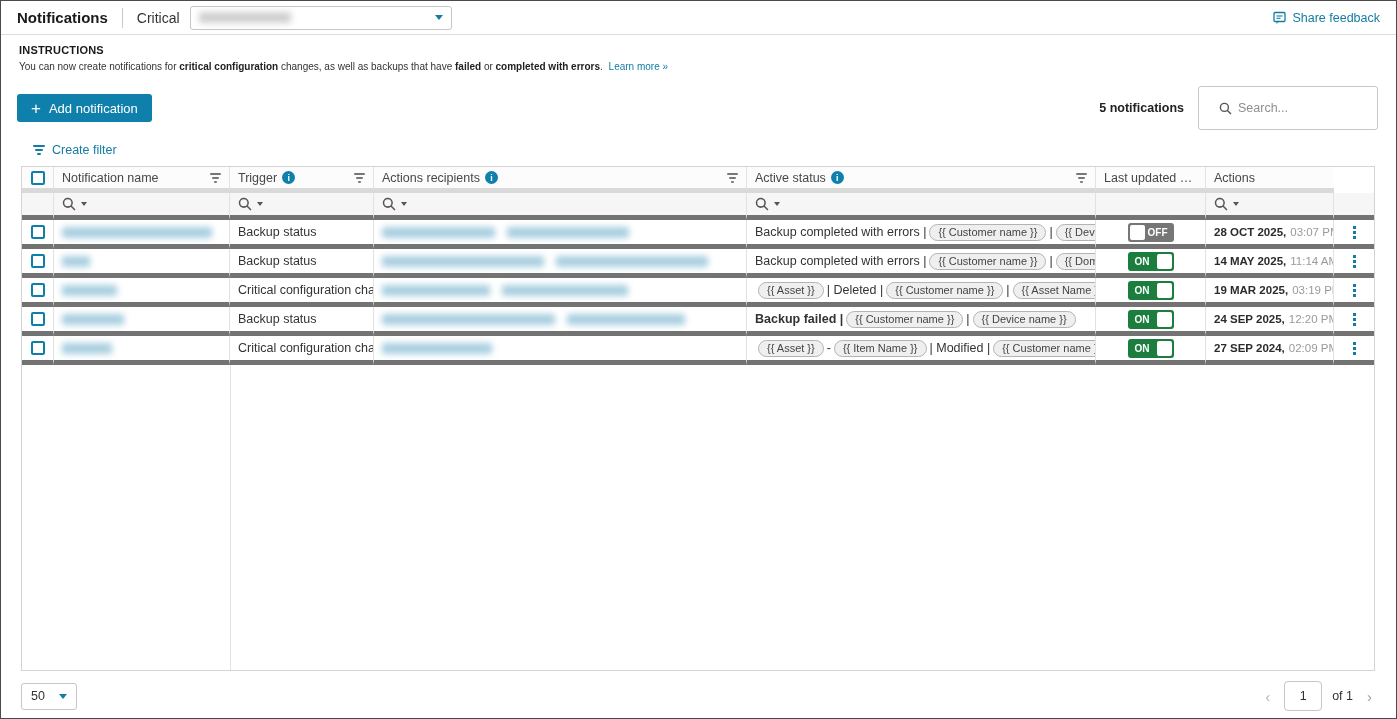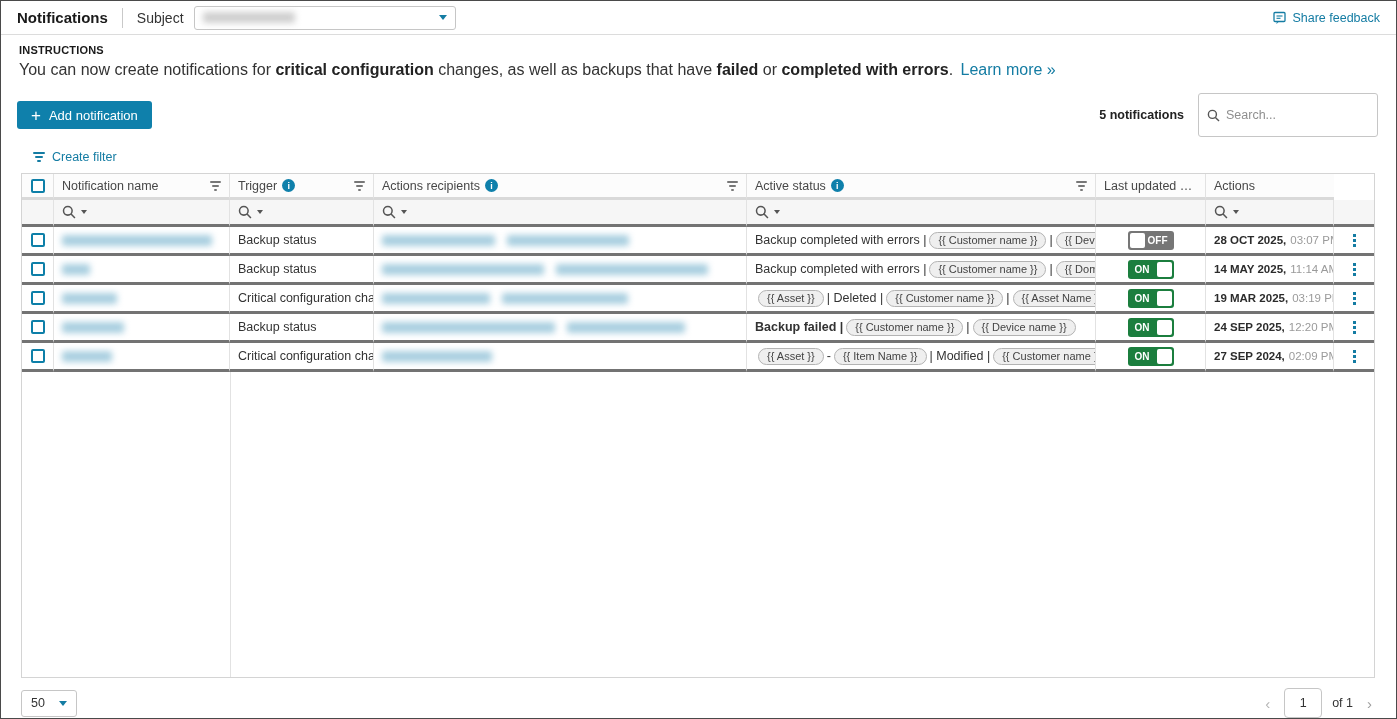--- a/index.html
+++ b/index.html
@@ -41,38 +41,38 @@
     border-top:5px solid #147ca3;
   }
   .share-feedback {
     margin-left:auto; display:flex; align-items:center; gap:5px;
     color:#147ca3; font-size:12.5px; cursor:pointer;
   }
 
   
   .instructions { padding: 9px 18px 6px 18px; }
   .instructions-heading { font-size: 11px; font-weight:bold; color:#1a1a1a; letter-spacing:.2px; }
-  .instructions-text { margin-top: 5px; font-size: 16px; color:#333; }
+  .instructions-text { margin-top: 5px; font-size: 10px; color:#333; }
   .instructions-text b { color:#222; }
   .learn-more { color:#147ca3; cursor:pointer; margin-left:3px; }
 
   
   .toolbar { display:flex; align-items:center; padding: 8px 18px 0 16px; }
   .add-btn {
     display:flex; align-items:center; gap:8px;
     background:#0f80ab; color:#fff; border:none; border-radius:3px;
     height:28px; padding:0 14px; font-size:13px; cursor:pointer;
     font-family: "Liberation Sans", sans-serif;
   }
   .plus-glyph { font-size:17px; font-weight:400; line-height:1; }
   .toolbar-right { margin-left:auto; display:flex; align-items:center; gap:14px; }
   .notif-count { font-size:12.5px; font-weight:bold; color:#222; }
   .search-box {
     width:180px; height:44px; border:1px solid #c6c6c6; border-radius:3px;
-    display:flex; align-items:center; padding:0 8px; gap:6px; background:#fff;
+    display:flex; align-items:center; padding:0 20px; gap:6px; background:#fff;
   }
   .search-box input {
     border:none; outline:none; width:100%; font-size:12.5px;
     font-family:"Liberation Sans", sans-serif; color:#333; background:transparent;
   }
   .search-box input::placeholder { color:#8f8f8f; }
 
   
   .create-filter {
     display:flex; align-items:center; gap:7px;
@@ -87,21 +87,21 @@
   
   .table {
     margin: 0 21px 0 20px;
     width: 1354px; height: 505px;
     border: 1px solid #d4d4d4;
     display:flex; flex-direction:column;
     background:#fff;
   }
   .trow { display:grid; grid-template-columns: 32px 176px 144px 373px 349px 110px 128px 1fr; }
   .tcell {
-    border-right:1px solid #e2e2e2; border-bottom:3px solid #737373;
+    border-right:1px solid #e2e2e2; border-bottom:5px solid #737373;
     display:flex; align-items:center; padding:0 8px; overflow:hidden; white-space:nowrap;
   }
   .tcell:last-child { border-right:none; }
   .header-row .tcell { height:26px; background:#fcfcfc; color:#474747; font-size:12.5px; border-bottom-color:#d9d9d9; }
   .search-row .tcell { height:27px; background:#f6f6f6; }
   .data-row .tcell { height:29px; background:#fff; font-size:12.5px; }
   .hdr-label { overflow:hidden; text-overflow:ellipsis; }
   .hdr-filter { margin-left:auto; cursor:pointer; flex-shrink:0; }
   .info-icon {
     width:13px; height:13px; border-radius:50%; background:#0f80ab; color:#fff;
@@ -161,21 +161,21 @@
     font-family:"Liberation Sans", sans-serif;
   }
   .of-label { color:#333; font-size:12.5px; }
 </style>
 </head>
 <body>
 
 <div class="topbar">
   <span class="page-title">Notifications</span>
   <span class="topbar-divider"></span>
-  <span class="customer-label">Subject</span>
+  <span class="customer-label">Critical</span>
   <div class="customer-select">
     <span class="blur-box blur-gray" style="width:92px"></span>
     <span class="caret-down"></span>
   </div>
   <div class="share-feedback">
     <svg width="14" height="13" viewBox="0 0 14 13">
       <rect x="1" y="1.5" width="11" height="9" rx="1" fill="none" stroke="#147ca3" stroke-width="1.3"></rect>
       <path d="M3.5 11.5 L3.5 13 L6 10.5" fill="#147ca3"></path>
       <line x1="3.5" y1="5" x2="9.5" y2="5" stroke="#147ca3" stroke-width="1.1"></line>
       <line x1="3.5" y1="7.3" x2="7.5" y2="7.3" stroke="#147ca3" stroke-width="1.1"></line>

